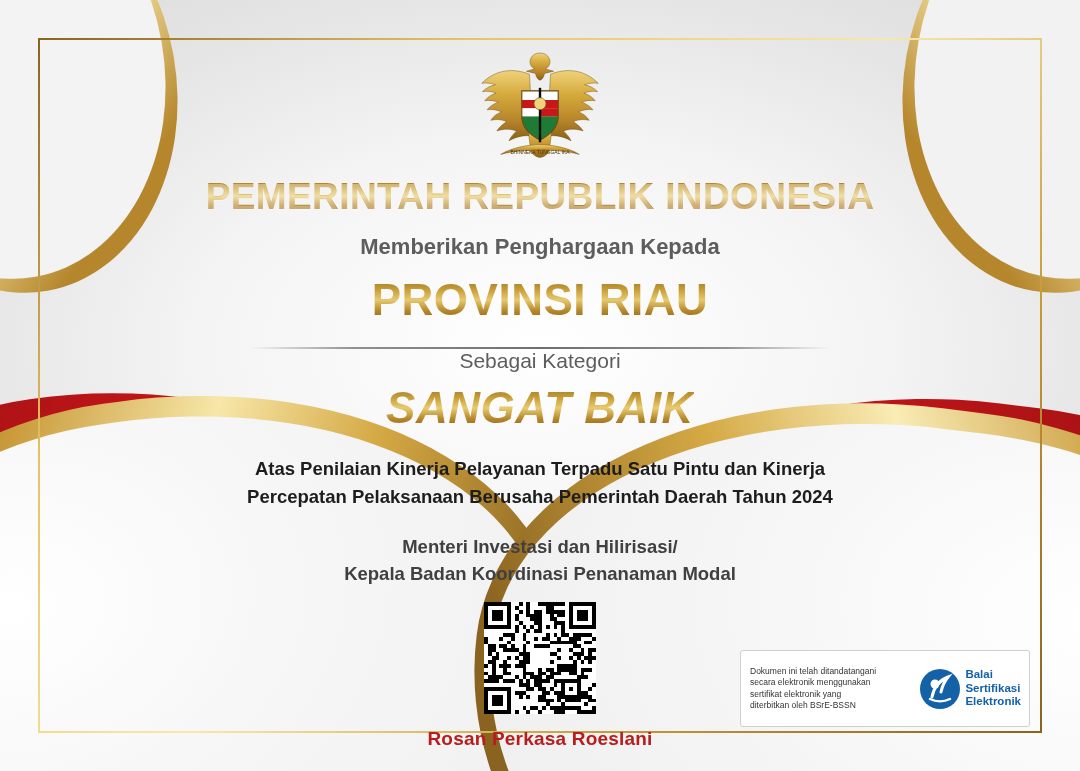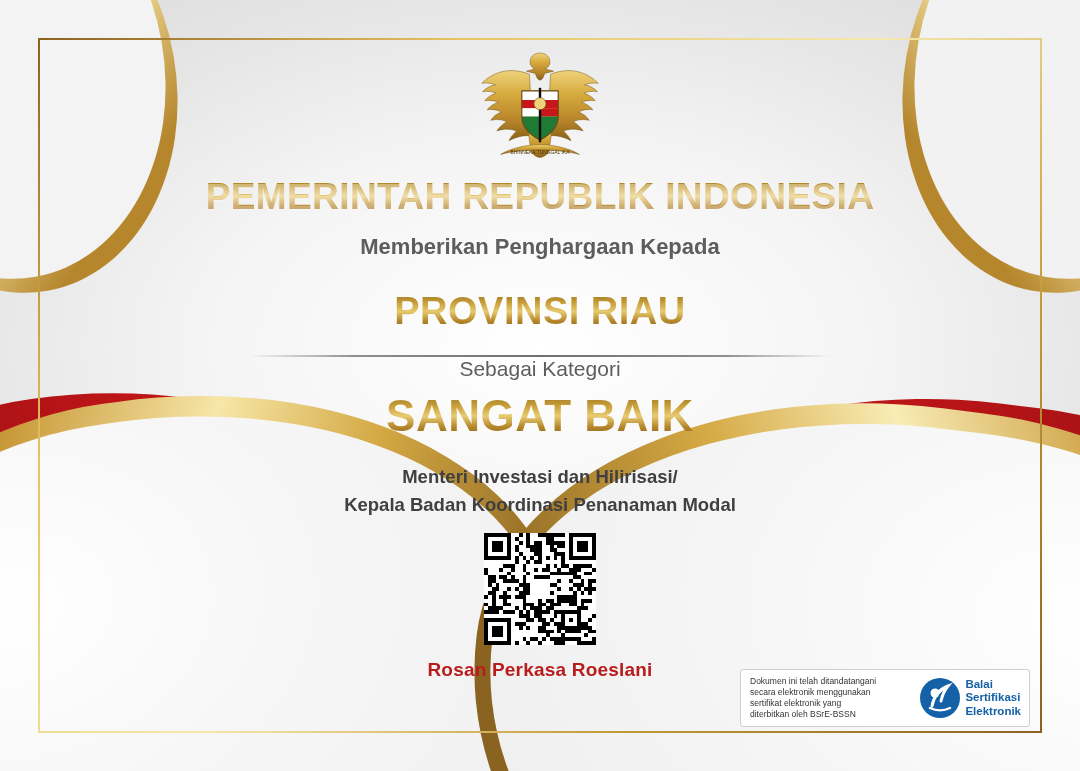--- a/index.html
+++ b/index.html
@@ -211,22 +211,22 @@
   }
 
   .subtitle {
     margin-top: 16px;
     font-size: 22px;
     color: #5d5d5d;
     font-weight: 700;
   }
 
   .recipient {
-    margin-top: 30px;
-    font-size: 38px;
+    margin-top: 15px;
+    font-size: 44px;
     font-weight: bold;
     letter-spacing: 0.5px;
     background: linear-gradient(180deg, #8d6a1e 0%, #c99f38 30%, #e6c96f 50%, #b5862a 72%, #7a5817 100%);
     -webkit-background-clip: text;
     background-clip: text;
     color: transparent;
   }
 
   .divider {
     margin-top: 22px;
@@ -242,20 +242,21 @@
 
   .category-value {
     margin-top: 10px;
     font-size: 44px;
     font-weight: bold;
     letter-spacing: 0.5px;
     background: linear-gradient(180deg, #8d6a1e 0%, #c99f38 30%, #e8cb72 50%, #b5862a 72%, #7a5817 100%);
     -webkit-background-clip: text;
     background-clip: text;
     color: transparent;
+    font-style: italic;
   }
 
   .reason {
     margin-top: 22px;
     font-size: 18.5px;
     font-weight: bold;
     color: #1d1d1d;
     line-height: 1.5;
     max-width: 720px;
   }
@@ -285,21 +286,21 @@
     color: #b91c1c;
     letter-spacing: 0.2px;
   }
 
   
   .bsre {
     position: absolute;
     right: 50px;
     bottom: 44px;
     width: 290px;
-    height: 58px;
+    height: 77px;
     background: #ffffff;
     border: 1px solid #cfcfcf;
     border-radius: 3px;
     display: flex;
     align-items: center;
     padding: 4px 6px;
     box-sizing: border-box;
   }
   .bsre-text {
     font-size: 8.5px;
@@ -396,20 +397,24 @@
     <div class="subtitle">Memberikan Penghargaan Kepada</div>
 
     <div class="recipient">PROVINSI RIAU</div>
 
     <div class="divider"></div>
 
     <div class="category-label">Sebagai Kategori</div>
 
     <div class="category-value">SANGAT BAIK</div>
 
+    <div class="reason">
+      <div>Atas Penilaian Kinerja Pelayanan Terpadu Satu Pintu dan Kinerja</div>
+      <div>Percepatan Pelaksanaan Berusaha Pemerintah Daerah Tahun 2024</div>
+    </div>
 
     <div class="signer-title">
       <div>Menteri Investasi dan Hilirisasi/</div>
       <div>Kepala Badan Koordinasi Penanaman Modal</div>
     </div>
 
     <div class="qr">
       <svg width="112" height="112" viewBox="0 0 29 29" shape-rendering="crispEdges">
         <rect width="29" height="29" fill="#ffffff"></rect>
         <g fill="#000000" id="qr-modules">

